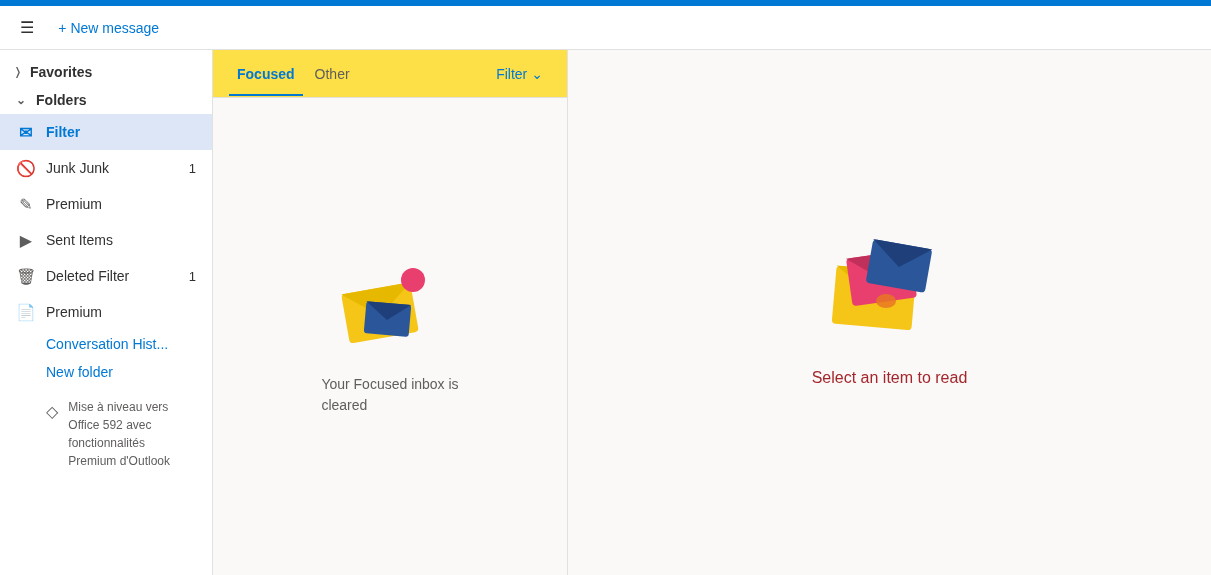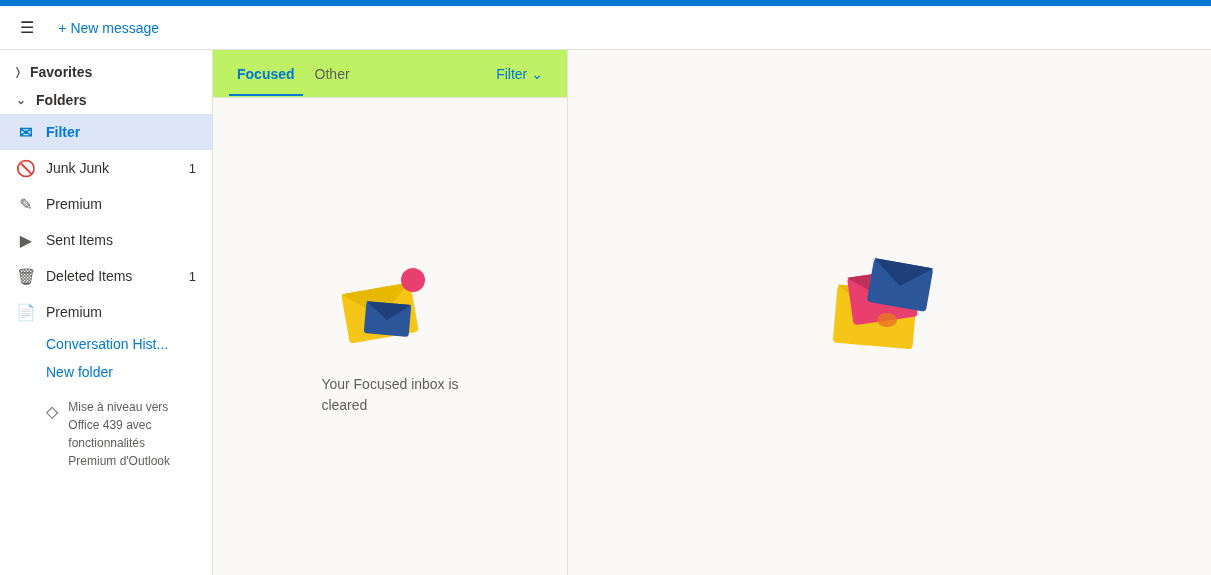--- a/index.html
+++ b/index.html
@@ -150,21 +150,21 @@
       border-right: 1px solid #e1e1e1;
       flex-shrink: 0;
       display: flex;
       flex-direction: column;
     }
 
     .tabs-bar {
       display: flex;
       align-items: center;
       padding: 0 16px;
-      background: #bef264;
+      background: #fde047;
       border-bottom: 1px solid #e1e1e1;
       height: 48px;
       gap: 4px;
     }
 
     .tab-btn {
       background: none;
       border: none;
       cursor: pointer;
       padding: 14px 8px;
@@ -285,40 +285,40 @@
       <span class="item-label">Premium</span>
     </div>
 
     <div class="sidebar-item">
       <span class="item-icon">▶</span>
       <span class="item-label">Sent Items</span>
     </div>
 
     <div class="sidebar-item">
       <span class="item-icon">🗑</span>
-      <span class="item-label">Deleted Items</span>
+      <span class="item-label">Deleted Filter</span>
       <span class="item-badge">1</span>
     </div>
 
     <div class="sidebar-item">
       <span class="item-icon">📄</span>
       <span class="item-label">Premium</span>
     </div>
 
     <a class="sidebar-link">
       <span>Conversation Hist...</span>
     </a>
 
     <a class="sidebar-link">
       <span>New folder</span>
     </a>
 
     <div class="sidebar-upgrade">
       <span class="diamond-icon">◇</span>
-      <span>Mise à niveau vers Office 439 avec fonctionnalités Premium d'Outlook</span>
+      <span>Mise à niveau vers Office 592 avec fonctionnalités Premium d'Outlook</span>
     </div>
 
   </div>
 
   <div class="email-list-pane">
     <div class="tabs-bar">
       <button class="tab-btn active">
         <span>Focused</span>
       </button>
       <button class="tab-btn">
@@ -356,16 +356,17 @@
         <polygon points="20,30 100,30 60,58" fill="#E6B800" transform="rotate(5 60 59)"></polygon>
 
         <rect x="35" y="15" width="65" height="48" rx="4" fill="#E83F6F" transform="rotate(-8 67 39)"></rect>
         <polygon points="35,15 100,15 67,40" fill="#C0305A" transform="rotate(-8 67 39)"></polygon>
 
         <rect x="55" y="5" width="60" height="44" rx="4" fill="#2B579A" transform="rotate(10 85 27)"></rect>
         <polygon points="55,5 115,5 85,28" fill="#1E3F7A" transform="rotate(10 85 27)"></polygon>
 
         <ellipse cx="72" cy="62" rx="10" ry="7" fill="#E87722" opacity="0.85"></ellipse>
       </svg>
+      <div class="empty-text">Select an item to read</div>
     </div>
   </div>
 
 </div>
 
 </body></html>

